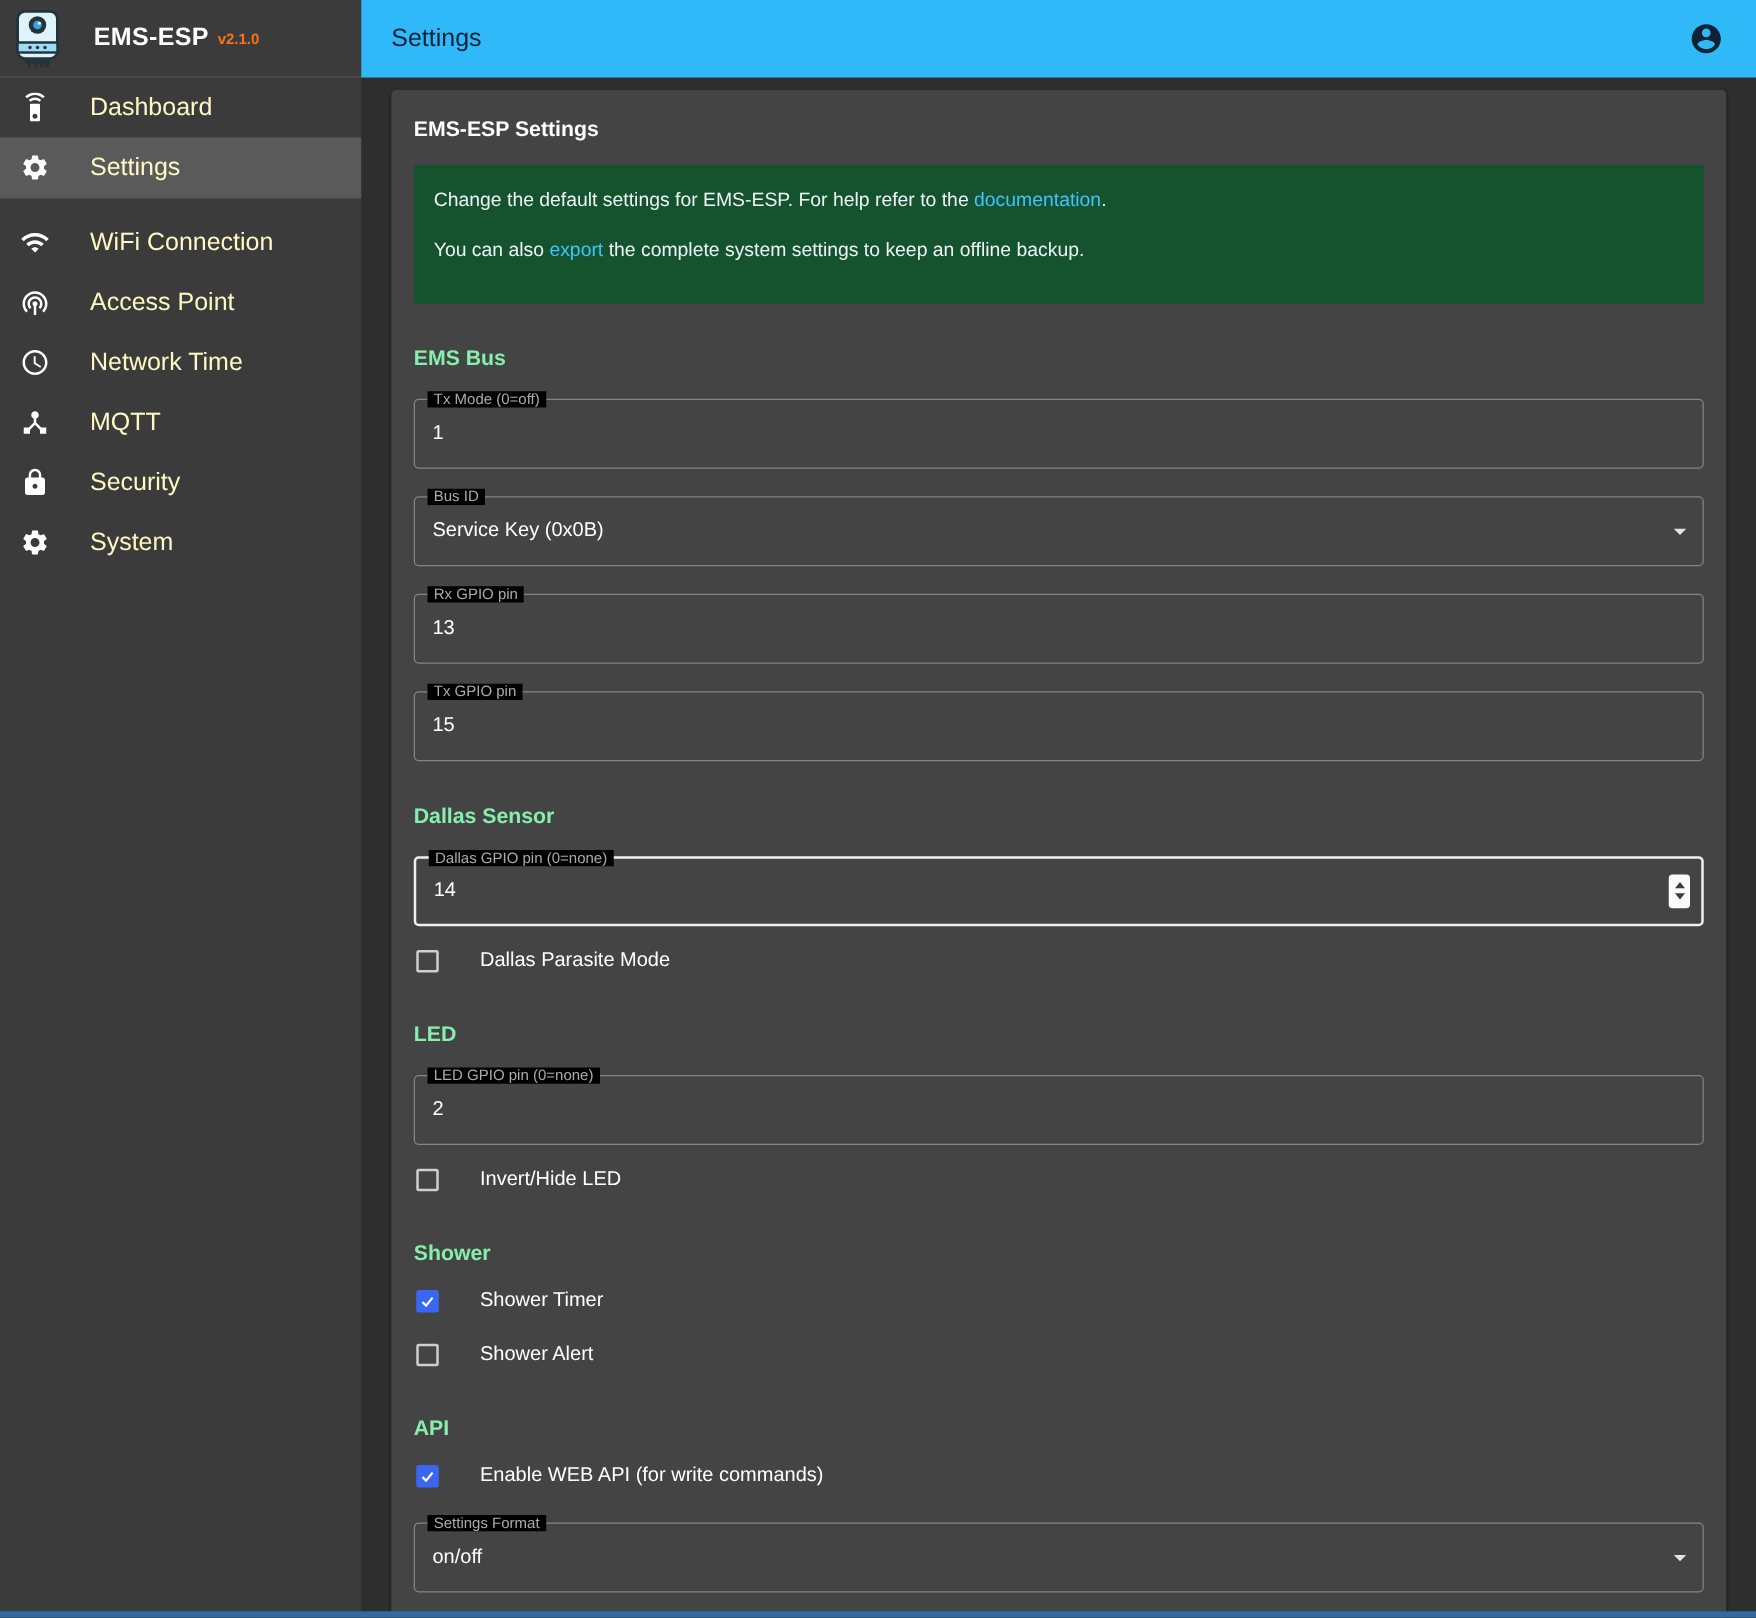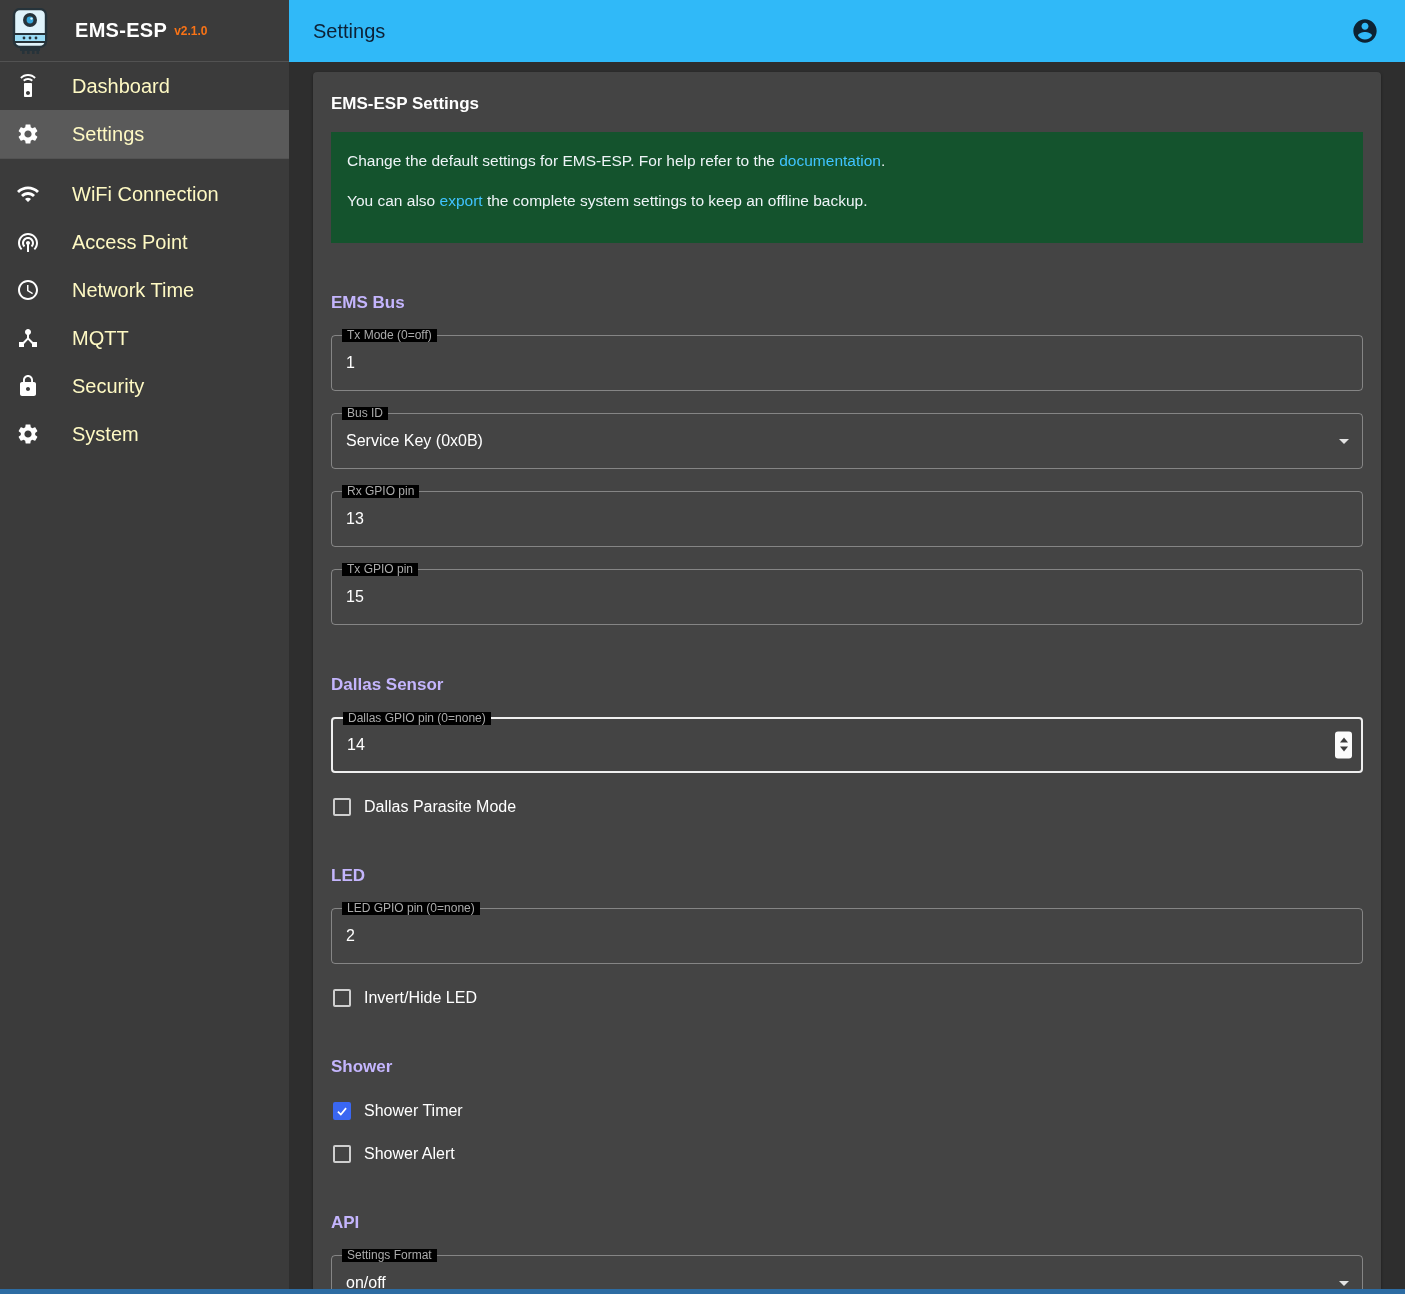--- a/index.html
+++ b/index.html
@@ -53,21 +53,21 @@
   }
   .card-title { font-size:17px; font-weight:bold; color:#fff; line-height:24px; }
 
   .info-box {
     margin-top:16px; background:#14532d; padding:18px 16px 30px 16px;
     font-size:15.5px; color:#eef4f7; line-height:1.45;
   }
   .info-box p + p { margin-top:18px; }
   .link { color:#40c4ff; cursor:pointer; text-decoration:none; }
 
-  .section-title { margin-top:50px; font-size:17px; font-weight:bold; color:#c4b5fd; }
+  .section-title { margin-top:34px; font-size:17px; font-weight:bold; color:#86efac; }
 
   .field {
     position:relative; height:56px; border:1px solid rgba(255,255,255,0.35);
     border-radius:4px; margin-top:22px; background:transparent;
   }
   .field.hovered { border:2px solid #efefef; }
   .field-label {
     position:absolute; top:-7px; left:10px; font-size:12px; color:#ababab;
     background:#000000; padding:0 5px; line-height:13px; white-space:nowrap;
   }
@@ -86,21 +86,21 @@
     border-top:5px solid #e3e3e3;
   }
   .spinner {
     position:absolute; right:9px; top:50%; transform:translateY(-50%);
     width:17px; height:27px; background:#fbfbfb; border-radius:3px; cursor:pointer;
     display:flex; flex-direction:column; align-items:center; justify-content:center; gap:4px;
   }
   .spin-up { width:0;height:0;border-left:4px solid transparent;border-right:4px solid transparent;border-bottom:5px solid #3c3c3c; }
   .spin-down { width:0;height:0;border-left:4px solid transparent;border-right:4px solid transparent;border-top:5px solid #3c3c3c; }
 
-  .cbrow { display:flex; align-items:flex-end; margin:19px 0 19px 2px; cursor:pointer; height:24px; }
+  .cbrow { display:flex; align-items:flex-start; margin:19px 0 19px 2px; cursor:pointer; height:24px;gap:20px; }
   .cbbox {
     width:18px; height:18px; border:2px solid #cfcfcf; border-radius:2px;
     display:flex; align-items:center; justify-content:center; background:transparent; flex:none;
   }
   .cbrow.checked .cbbox { background:#3a67f2; border-color:#3a67f2; }
   .cbbox svg { display:none; width:16px; height:16px; fill:none; stroke:#fff; stroke-width:3; }
   .cbrow.checked .cbbox svg { display:block; }
   .cblabel { margin-left:13px; font-size:16px; color:#fff; }
 
   .bottom-strip {
@@ -274,20 +274,28 @@
         <span class="cblabel">Shower Timer</span>
       </div>
 
       <div class="cbrow">
         <span class="cbbox"></span>
         <span class="cblabel">Shower Alert</span>
       </div>
 
       <div class="section-title">API</div>
 
+      <div class="cbrow checked">
+        <span class="cbbox">
+            <svg viewBox="0 0 24 24">
+              <polyline points="5,13 10,18 19,7"></polyline>
+            </svg>
+          </span>
+        <span class="cblabel">Enable WEB API (for write commands)</span>
+      </div>
 
       <div class="field">
         <span class="field-label">Settings Format</span>
         <div class="select-value">on/off</div>
         <span class="caret"></span>
       </div>
 
     </div>
   </div>
 </div>

